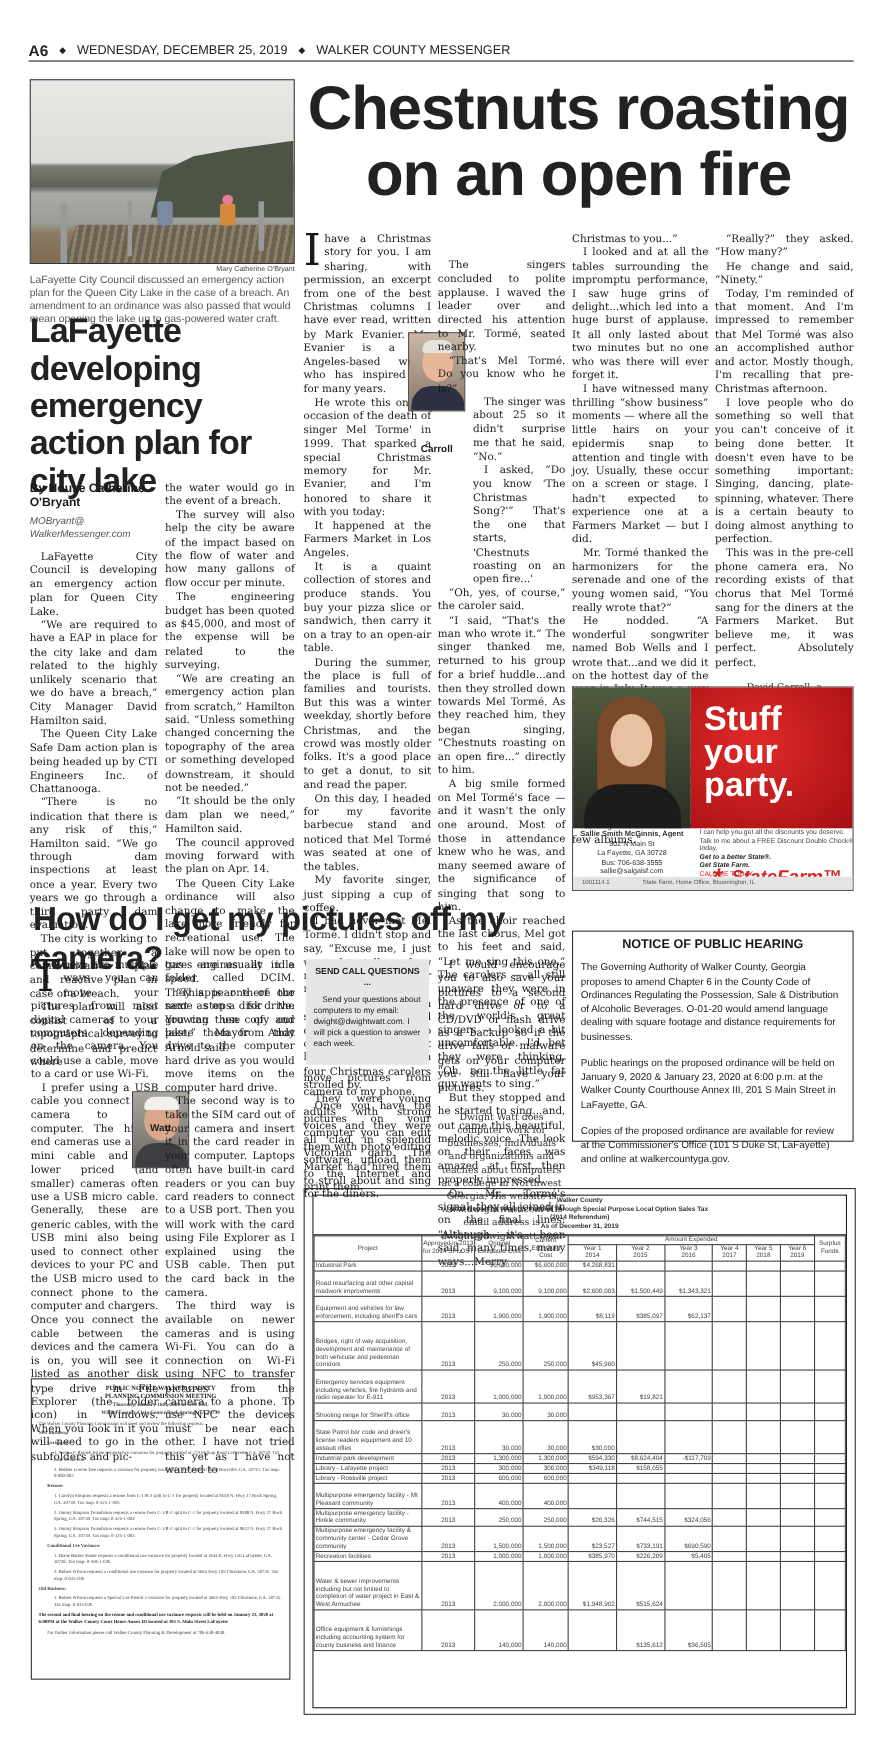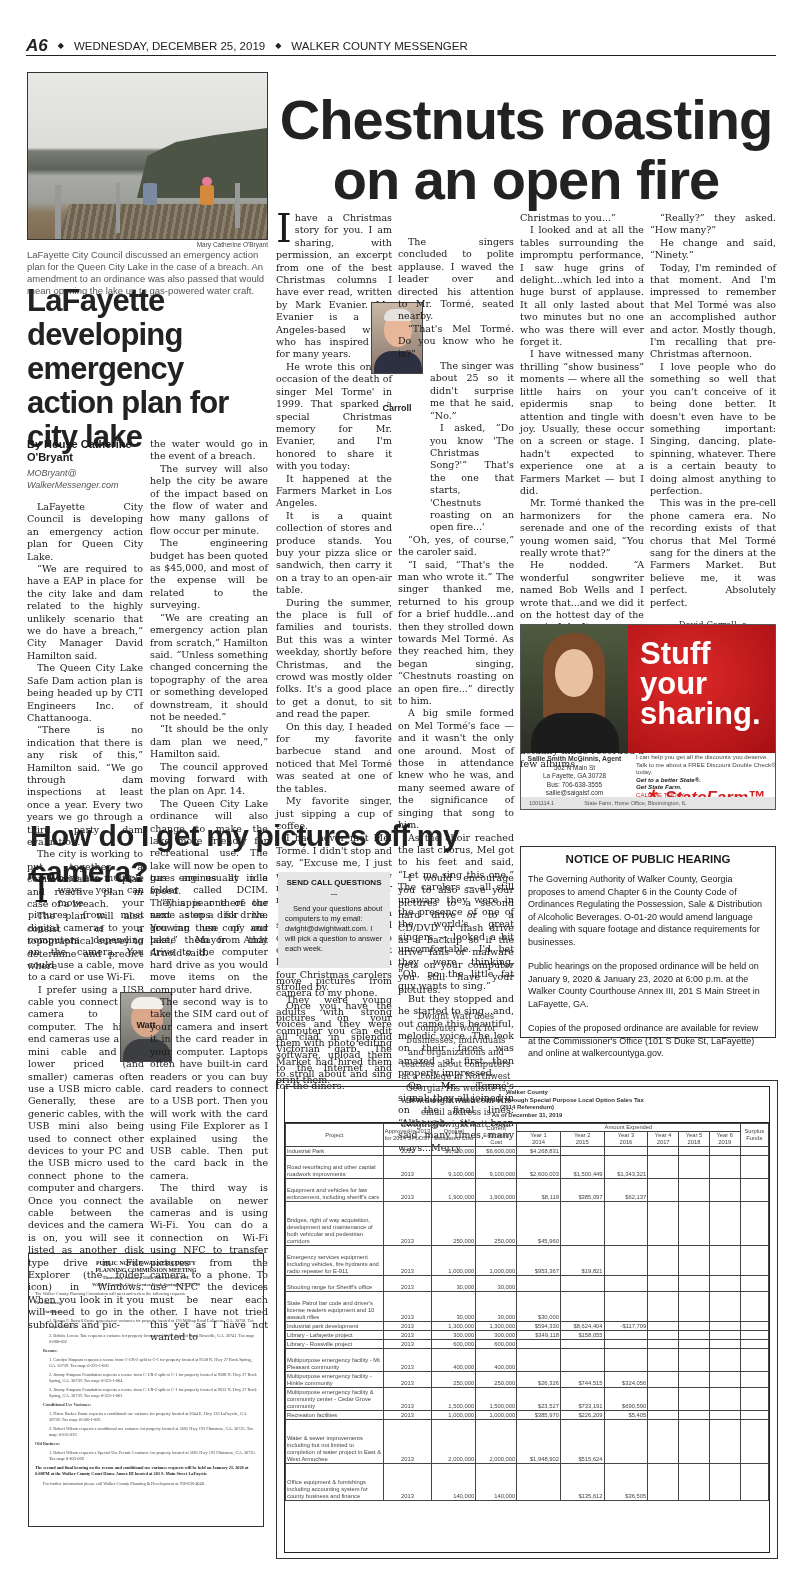--- a/index.html
+++ b/index.html
@@ -1,19 +1,19 @@
 <!DOCTYPE html>
 <html><head>
 <meta charset="utf-8">
 <style>
   * { box-sizing: border-box; margin: 0; padding: 0; }
   body { width: 792px; height: 1584px; background: #fff; position: relative; overflow: hidden; font-family: "DejaVu Serif", serif; color: #1a1a1a; }
   .abs { position: absolute; }
   .folio { left: 26px; top: 36px; width: 750px; height: 20px; border-bottom: 1px solid #222; font-family: "Liberation Sans", sans-serif; font-size: 11.5px; display: flex; align-items: center; gap: 10px; color: #222; }
-  .folio .pg { font-weight: bold; font-size: 17px; font-style: italic; }
+  .folio .pg { font-weight: bold; font-size: 14px; }
   .folio .dot { font-size: 8px; }
   .photo { left: 27px; top: 72px; width: 241px; height: 168px; border: 1px solid #333; overflow: hidden; background: linear-gradient(#e8e8e6 0%, #dcdcd8 45%, #7a7d74 47%, #5e6259 58%, #a9aaa6 62%, #9c9e98 78%, #8a7a62 84%, #7d6b52 100%); }
   .photo .tree { position: absolute; right: 0; top: 55px; width: 130px; height: 70px; background: #4c5446; clip-path: polygon(0 100%, 8% 40%, 30% 20%, 60% 10%, 100% 0, 100% 100%); }
   .photo .dock { position: absolute; left: 30px; bottom: 0; width: 230px; height: 35px; background: repeating-linear-gradient(100deg, #6d6150 0 4px, #8a7e6c 4px 7px); clip-path: polygon(5% 0, 100% 0, 100% 100%, 0 100%); }
   .photo .post { position: absolute; width: 6px; background: #999; }
   .photo .chair1 { position: absolute; left: 115px; top: 110px; width: 14px; height: 22px; background: #7b8aa0; border-radius: 3px; }
   .photo .chair2 { position: absolute; left: 172px; top: 112px; width: 14px; height: 20px; background: #d48a3a; border-radius: 3px; }
   .photo .hat2 { position: absolute; left: 174px; top: 104px; width: 10px; height: 9px; background: #e87a9a; border-radius: 50%; }
   .credit { font-family: "Liberation Sans", sans-serif; font-size: 6.5px; color: #444; text-align: right; }
   .cutline { font-family: "Liberation Sans", sans-serif; font-size: 9.5px; color: #555; line-height: 12px; }
@@ -106,21 +106,21 @@
   <p style="text-indent:0">the water would go in the event of a breach.</p>
   <p>The survey will also help the city be aware of the impact based on the flow of water and how many gallons of flow occur per minute.</p>
   <p>The engineering budget has been quoted as $45,000, and most of the expense will be related to the surveying.</p>
   <p>“We are creating an emergency action plan from scratch,” Hamilton said. “Unless something changed concerning the topography of the area or something developed downstream, it should not be needed.”</p>
   <p>“It should be the only dam plan we need,” Hamilton said.</p>
   <p>The council approved moving forward with the plan on Apr. 14.</p>
   <p>The Queen City Lake ordinance will also change to make the lake more friendly for recreational use. The lake will now be open to gas engines at idle speed.</p>
   <p>“This is one of our next steps for the growing use of our lake,” Mayor Andy Arnold said.</p>
 </div>
 
-<div class="abs hed-big" style="left:276px;top:70px;width:500px;font-size:56px;text-align:center;margin-top:22px;">
+<div class="abs hed-big" style="left:276px;top:70px;width:500px;font-size:56px;text-align:center;">
   <div>Chestnuts roasting</div>
   <div style="margin-top:4px;">on an open fire</div>
 </div>
 
 <div class="abs col" style="left:276px;top:212px;width:116px;">
   <span class="dropcap">I</span>
   <p style="text-indent:0">have a Christmas story for you. I am sharing, with permission, an excerpt from one of the best Christmas columns I have ever read, written by Mark Evanier. Mr. Evanier is a Los Angeles-based writer who has inspired me for many years.</p>
   <p>He wrote this on the occasion of the death of singer Mel Torme' in 1999. That sparked a special Christmas memory for Mr. Evanier, and I'm honored to share it with you today:</p>
   <p>It happened at the Farmers Market in Los Angeles.</p>
   <p>It is a quaint collection of stores and produce stands. You buy your pizza slice or sandwich, then carry it on a tray to an open-air table.</p>
@@ -172,21 +172,21 @@
 
 <div class="abs ad">
   <div class="ad-photo">
     <div class="ad-hair"></div>
     <div class="ad-face"></div>
     <div class="ad-body"></div>
   </div>
   <div class="ad-red">
     <div>Stuff</div>
     <div>your</div>
-    <div>sharing.</div>
+    <div>party.</div>
   </div>
   <div class="ad-agent">
     <div class="n">Sallie Smith McGinnis, Agent</div>
     <div>502 N Main St</div>
     <div>La Fayette, GA  30728</div>
     <div>Bus: 706-638-3555</div>
     <div>sallie@salgalsf.com</div>
   </div>
   <div class="ad-copy">
     <div>I can help you get all the discounts you deserve.</div>

